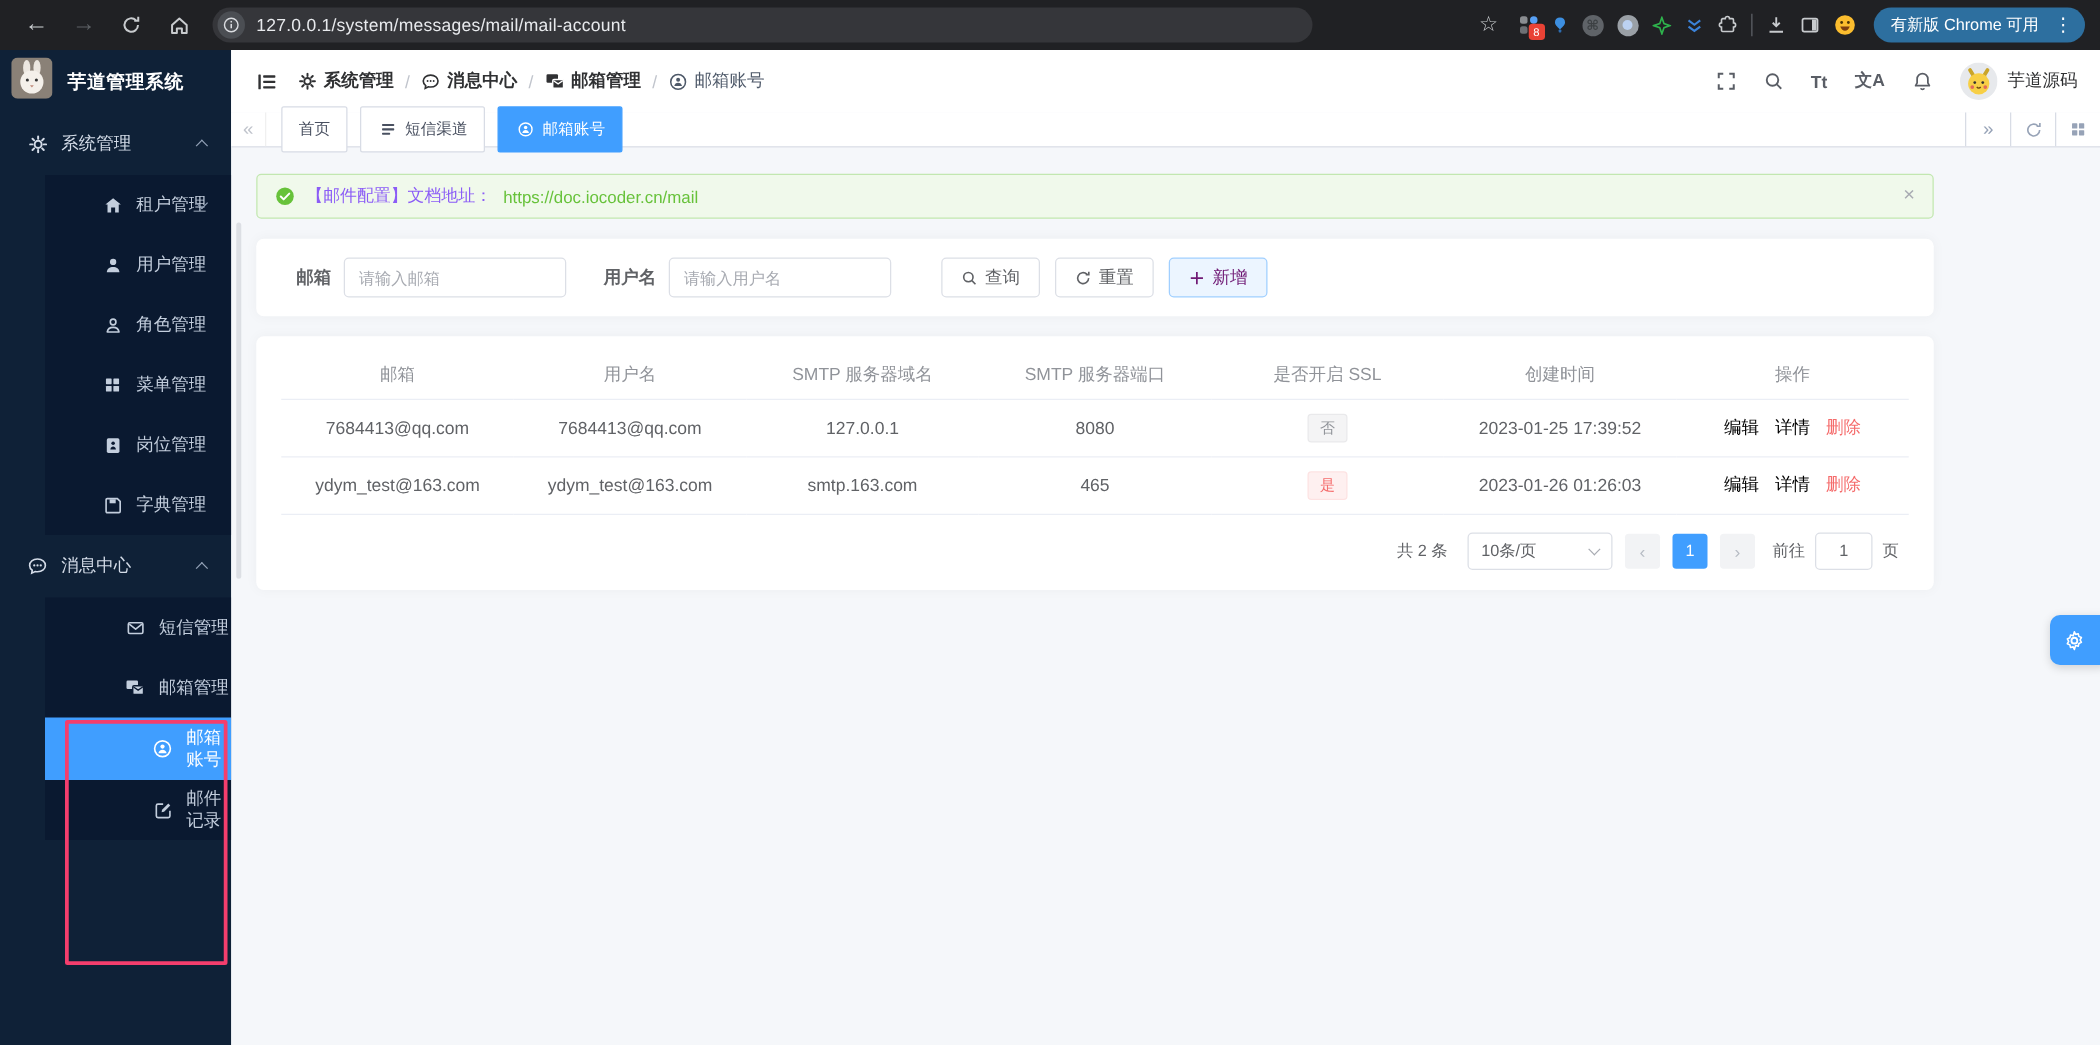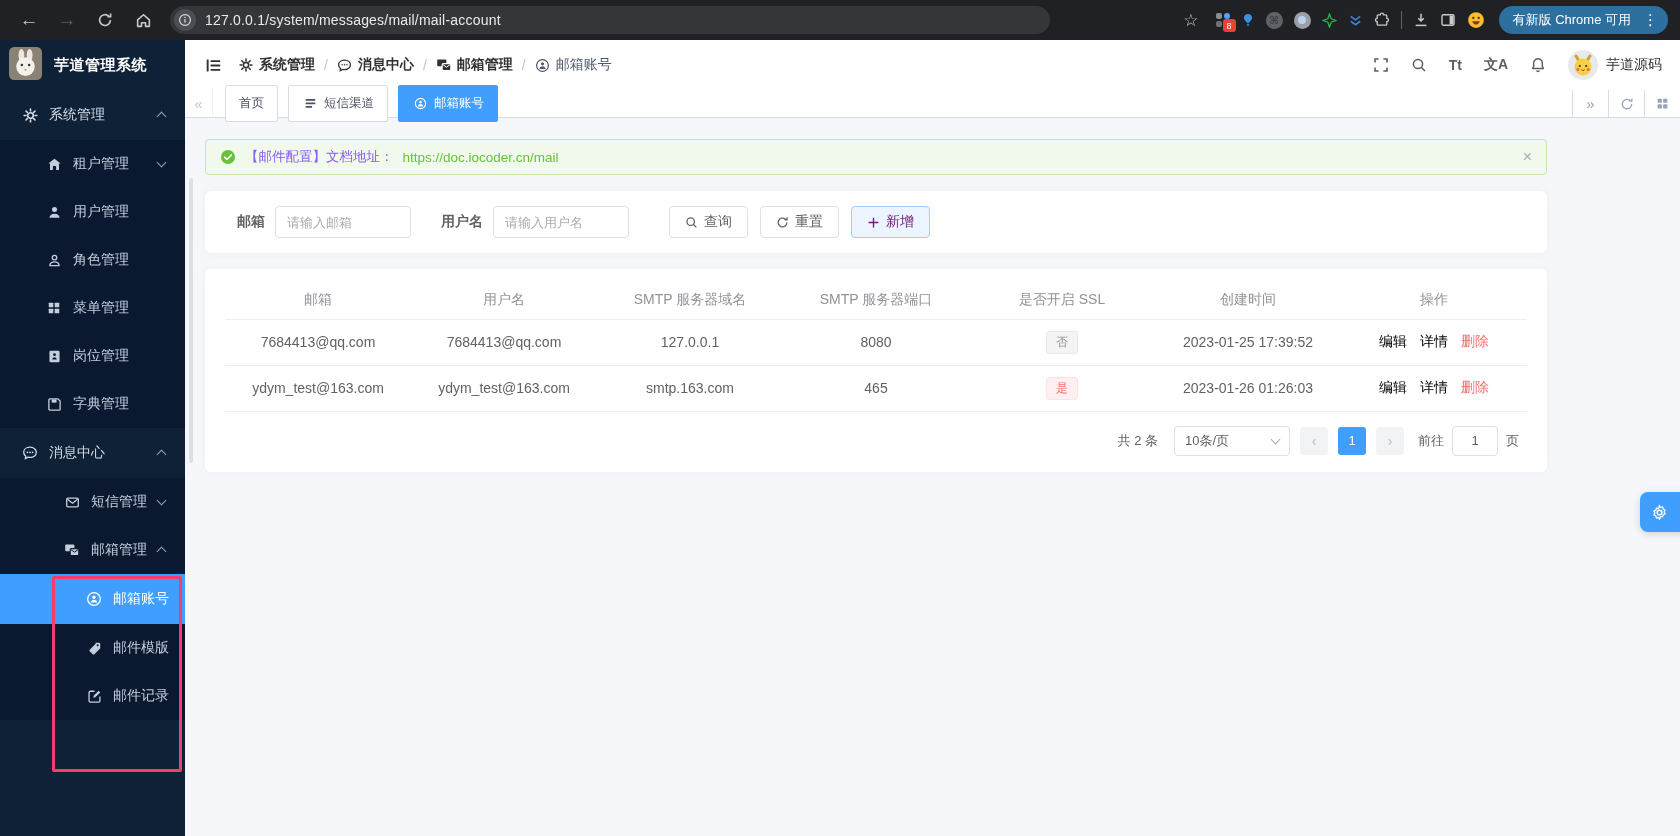--- a/index.html
+++ b/index.html
@@ -39,21 +39,21 @@
   
   .sidebar { width:185px; background:#0f2137; position:relative; flex:none; color:#c3cedd; }
   .logo-row { height:50px; display:flex; align-items:center; gap:12px; padding:0 0 0 9px; }
   .logo-title { color:#fff; font-size:15px; font-weight:700; letter-spacing:.5px; }
   .m-row { height:48px; display:flex; align-items:center; gap:11px; font-size:14px; position:relative; cursor:pointer; }
   .m-row .chev { position:absolute; right:20px; width:7px; height:7px; border-right:1.4px solid #94a3b8;
     border-bottom:1.4px solid #94a3b8; }
   .chev.up { transform:rotate(-135deg); margin-top:3px; }
   .chev.down { transform:rotate(45deg); margin-top:-3px; }
   .lv1 { height:50px; padding-left:22px; color:#d4dce8; }
-  .submenu { background:#0a1930; }
+  .submenu { background:#0a1930;margin-left:36px; }
   .lv2a { padding-left:46px; }
   .lv2b { padding-left:64px; }
   .lv3  { padding-left:86px; }
   .m-row.active { background:#409eff; color:#fff; }
   .mi { display:flex; width:16px; justify-content:center; flex:none; }
   .annotation-box { position:absolute; left:52px; top:536px; width:130px; height:196px;
     border:3px solid #f53e6d; border-radius:2px; pointer-events:none; z-index:5; }
 
   
   .main { flex:1; display:flex; flex-direction:column; background:#f5f7fa; position:relative; }
@@ -85,21 +85,21 @@
   .scroll-thumb { position:absolute; left:4px; top:60px; width:4px; height:285px; background:#dcdfe4; border-radius:2px; }
   .alert { width:1342px; height:36px; background:#f0f9eb; border:1px solid #c2e7b0; border-radius:4px;
     display:flex; align-items:center; padding:0 14px; gap:9px; }
   .alert-text { color:#8b5cf6; font-size:13.5px; }
   .alert-link { color:#67c23a; font-size:13.5px; cursor:pointer; }
   .alert-close { margin-left:auto; color:#a8abb2; font-size:16px; cursor:pointer; }
 
   .card { width:1342px; background:#fff; border-radius:6px; box-shadow:0 0 10px rgba(30,40,60,.04); }
   .search-card { margin-top:16px; height:62px; display:flex; align-items:center; padding:0 32px; gap:0; }
   .f-label { font-size:14px; font-weight:700; color:#606266; margin-right:10px; }
-  .f-input { width:136px; height:32px; border:1px solid #dcdfe6; border-radius:4px; padding:0 11px;
+  .f-input { width:178px; height:32px; border:1px solid #dcdfe6; border-radius:4px; padding:0 11px;
     font-size:13px; color:#606266; outline:none; font-family:inherit; background:#fff; }
   .f-input::placeholder { color:#a8abb2; }
   .gap30 { width:30px; } .gap28 { width:28px; }
   .btn { height:32px; display:inline-flex; align-items:center; gap:6px; padding:0 15px; border:1px solid #dcdfe6;
     border-radius:4px; background:#fff; color:#606266; font-size:14px; cursor:pointer; margin-left:12px; font-family:inherit; }
   .btn-plain-primary { background:#ecf5ff; border-color:#a0cfff; color:#701a75; }
   .btn .bicon { display:flex; }
 
   .table-card { margin-top:16px; padding:12px 20px 16px; }
   table.grid { width:100%; border-collapse:collapse; table-layout:fixed; }
@@ -355,29 +355,20 @@
         </div>
         <div class="m-row lv3 active" style="height:50px;">
           <span class="mi">
             <svg viewBox="0 0 16 16" width="16" height="16">
                 <circle cx="8" cy="8" r="6.3" fill="none" stroke="currentColor" stroke-width="1.3"></circle>
                 <circle cx="8" cy="6.2" r="1.7" fill="currentColor"></circle>
                 <path d="M4.7 11.6c.3-1.9 1.6-2.9 3.3-2.9s3 1 3.3 2.9z" fill="currentColor"></path>
               </svg>
           </span>
           <span>邮箱账号</span>
-        </div>
-        <div class="m-row lv3">
-          <span class="mi">
-            <svg viewBox="0 0 16 16" width="15" height="15">
-                <path d="M8.6 1.9h4.2a1.3 1.3 0 0 1 1.3 1.3v4.2c0 .3-.1.7-.4.9l-5.8 5.8a1.3 1.3 0 0 1-1.8 0L2.9 11a1.3 1.3 0 0 1 0-1.8l5.8-5.8c.2-.3.5-.4.9-.5z" fill="currentColor"></path>
-                <circle cx="11.4" cy="4.6" r="1.1" fill="#0a1930"></circle>
-              </svg>
-          </span>
-          <span>邮件模版</span>
         </div>
         <div class="m-row lv3">
           <span class="mi">
             <svg viewBox="0 0 16 16" width="15" height="15">
                 <path d="M13.8 8v4.6a1.4 1.4 0 0 1-1.4 1.4H3.6a1.4 1.4 0 0 1-1.4-1.4V3.8a1.4 1.4 0 0 1 1.4-1.4H8" fill="none" stroke="currentColor" stroke-width="1.4"></path>
                 <path d="M6.7 9.3l.4-2.1 5.3-5.3 1.7 1.7-5.3 5.3z" fill="currentColor"></path>
               </svg>
           </span>
           <span>邮件记录</span>
         </div>

